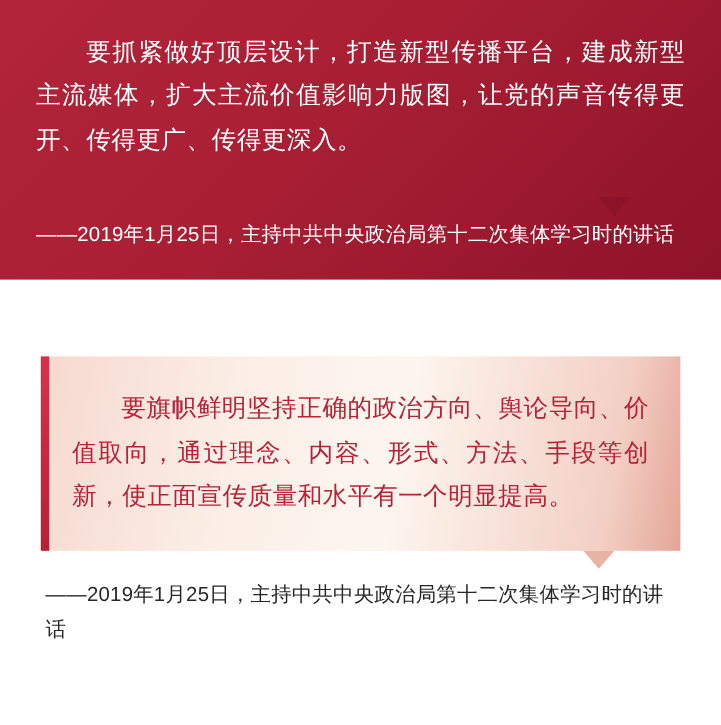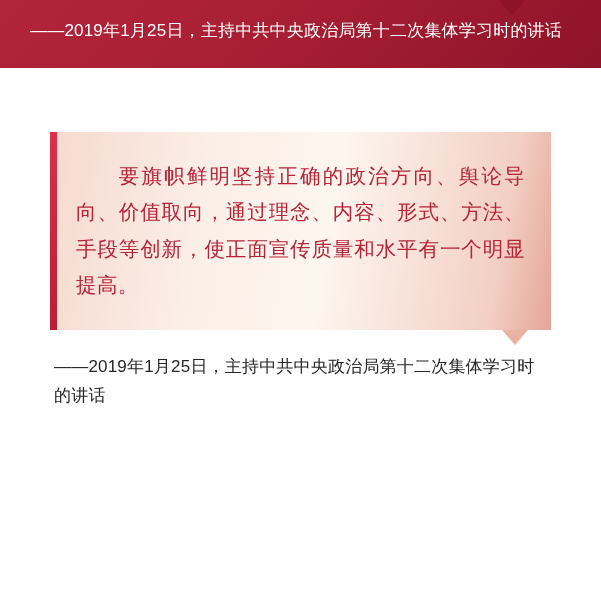--- a/index.html
+++ b/index.html
@@ -74,21 +74,21 @@
 
   
   .gap {
     height: 64px;
     background: #ffffff;
   }
 
   
   .card-two {
     position: relative;
-    margin: 0 50px;
+    margin: 0 34px;
   }
   .card-two .quote-box {
     position: relative;
     background: linear-gradient(100deg, #f6d9cf 0%, #fbeee6 30%, #fdf6ef 55%, #f3cfc4 88%, #e4a597 100%);
     padding: 26px 26px 26px 26px;
     color: #b42338;
     font-size: 20.5px;
     line-height: 1.78;
     letter-spacing: 0.4px;
     text-align: justify;
@@ -125,20 +125,21 @@
     letter-spacing: 0.2px;
     font-family: "Liberation Sans", sans-serif;
   }
 </style>
 </head>
 <body>
 
 <div class="page">
 
   <div class="card-one">
+    <div class="quote-body"><span class="indent"></span><span>要抓紧做好顶层设计，打造新型传播平台，建成新型主流媒体，扩大主流价值影响力版图，让党的声音传得更开、传得更广、传得更深入。</span></div>
 
     <div class="notch-row">
       <div class="notch"></div>
     </div>
 
     <div class="attribution">——2019年1月25日，主持中共中央政治局第十二次集体学习时的讲话</div>
   </div>
 
   <div class="gap"></div>
 

